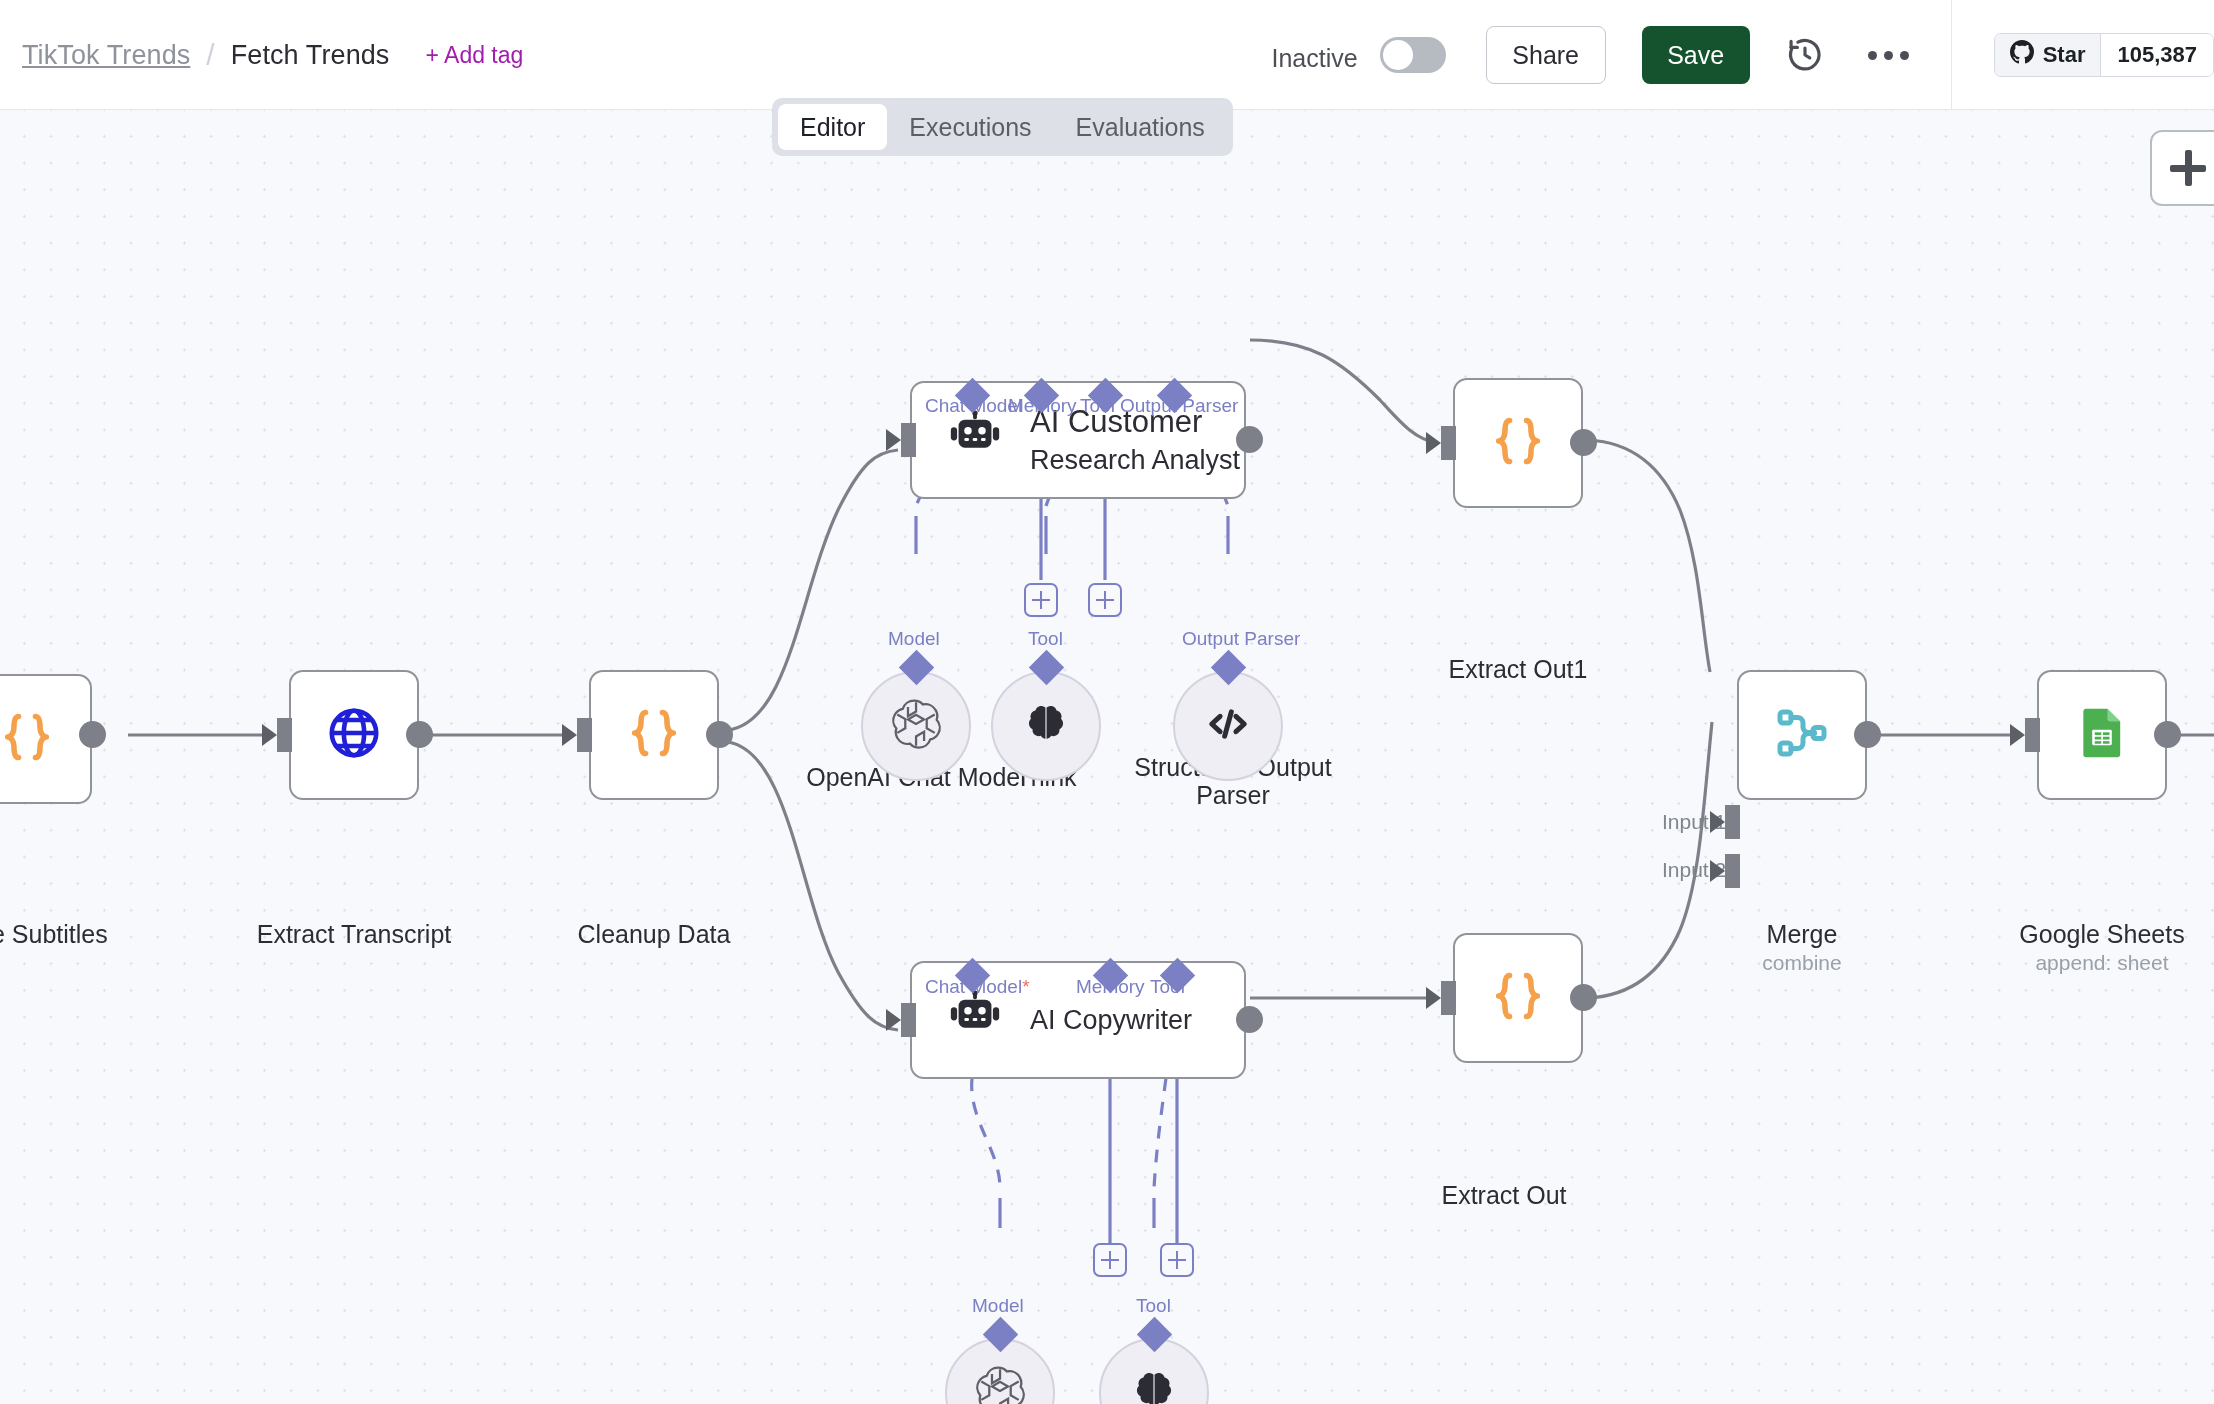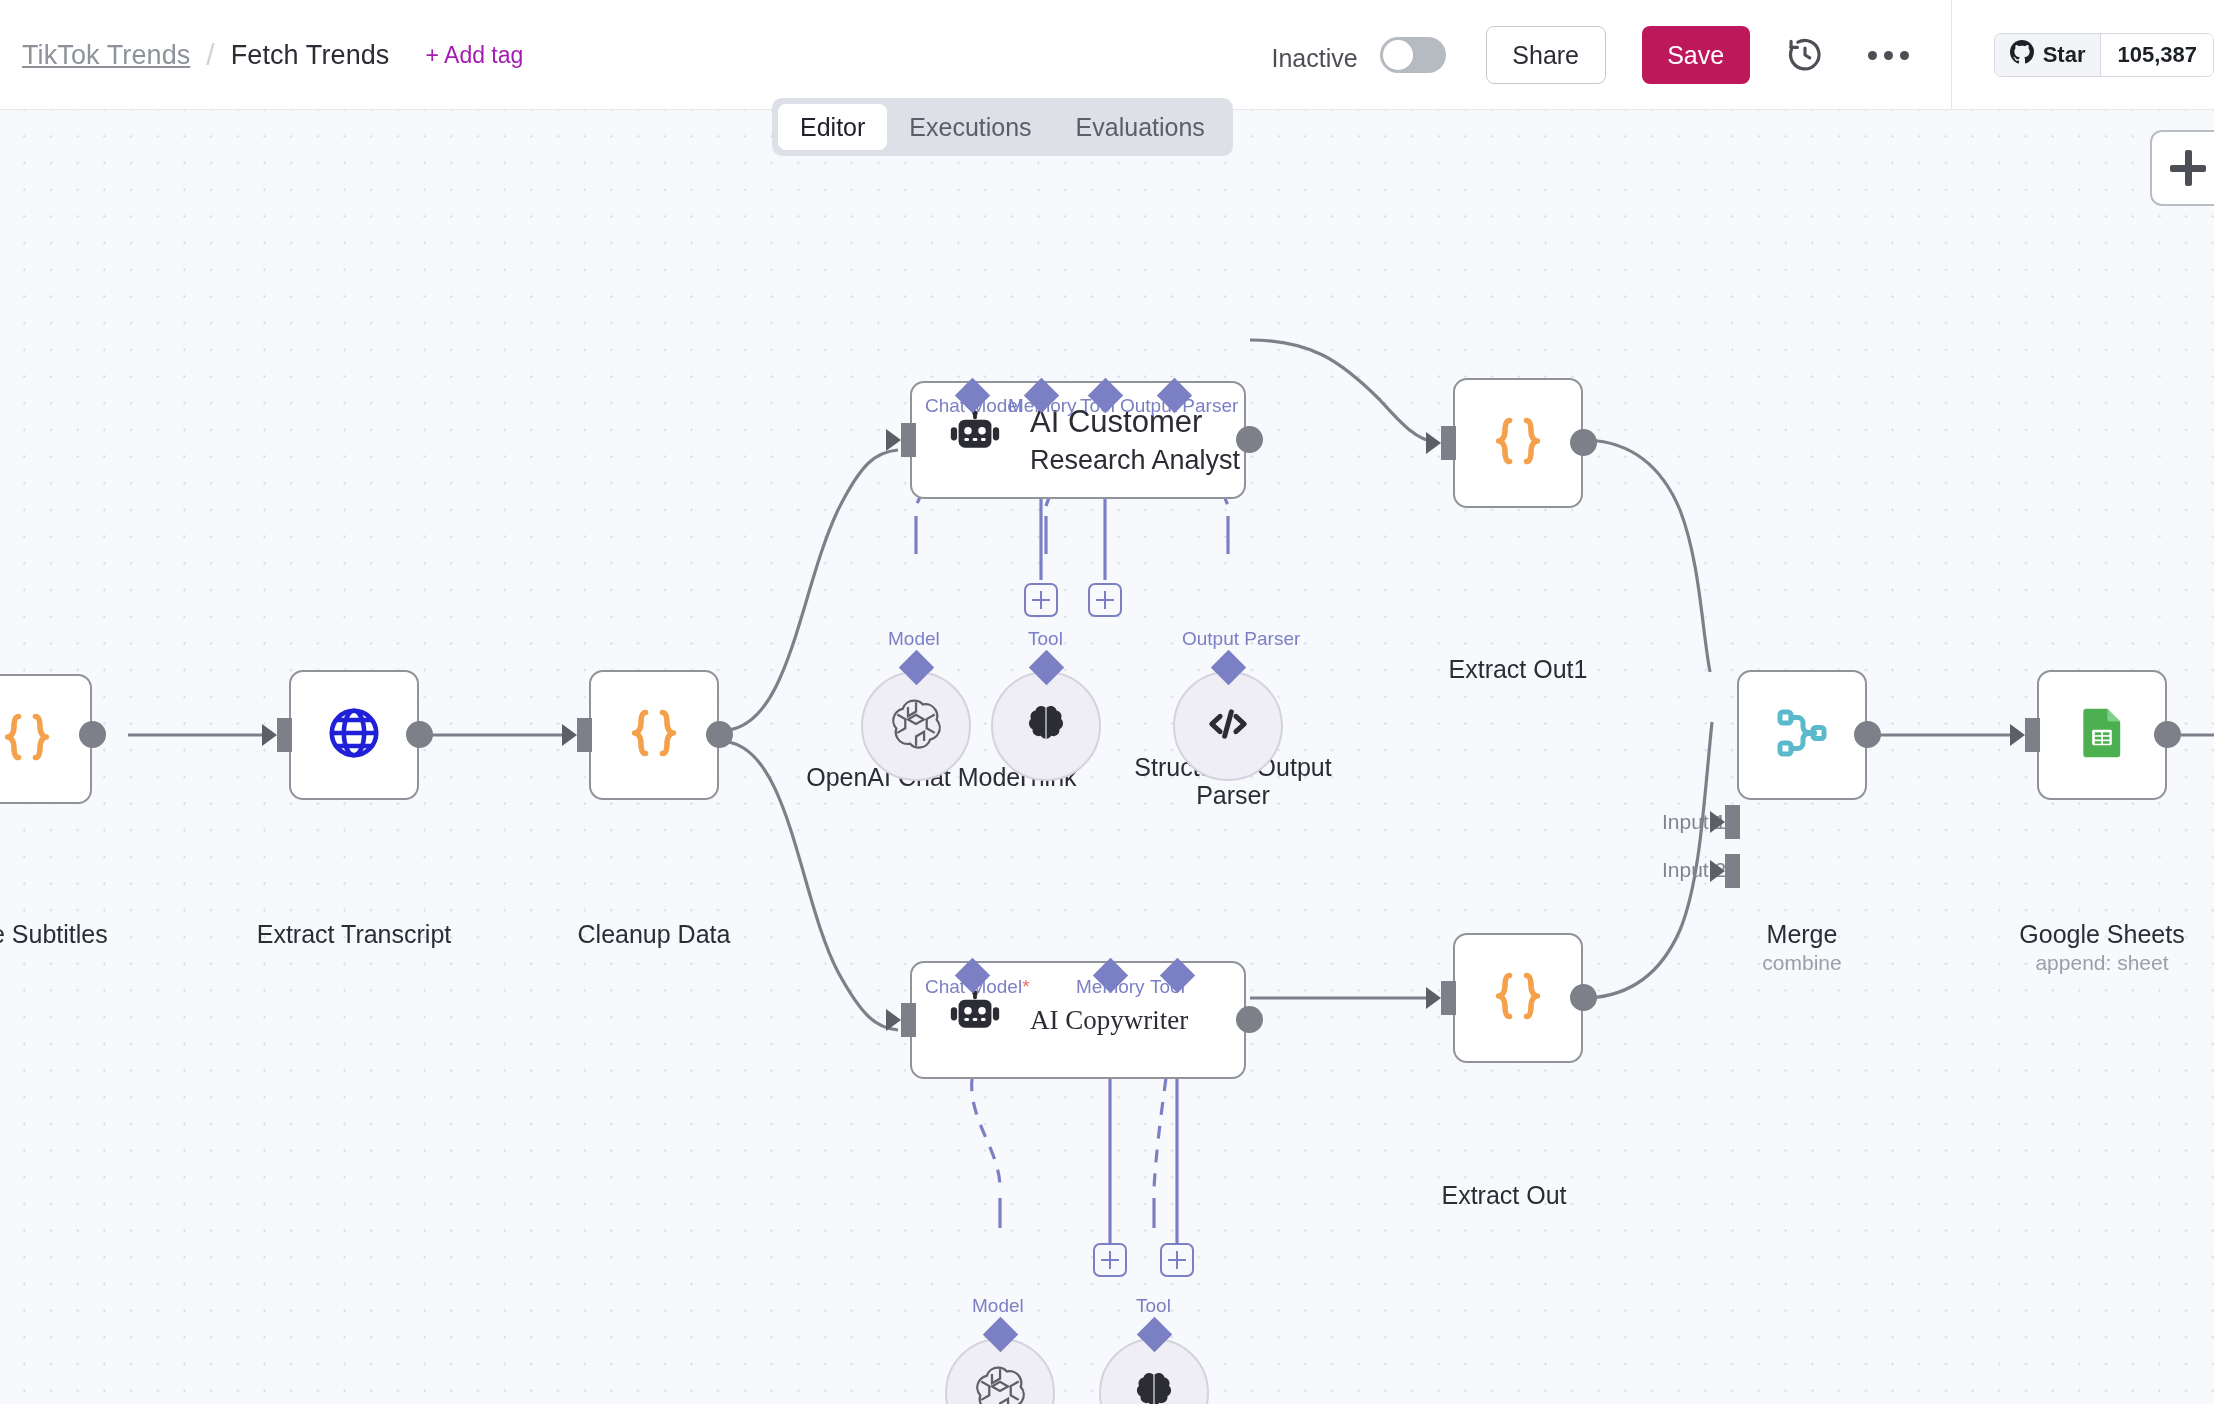--- a/index.html
+++ b/index.html
@@ -47,21 +47,21 @@
     margin-left: 40px;
     width: 120px; height: 58px;
     border: 1px solid #c5c8cf; border-radius: 8px;
     background: #fff; font-size: 25px; color: #2b2c34;
     display: flex; align-items: center; justify-content: center;
     cursor: pointer;
   }
   #save-btn {
     margin-left: 36px;
     width: 108px; height: 58px;
-    border-radius: 8px; background: #be185d;
+    border-radius: 8px; background: #14532d;
     color: #fff; font-size: 25px;
     display: flex; align-items: center; justify-content: center;
     cursor: pointer;
   }
   #history-btn { margin-left: 36px; cursor: pointer; display:flex; align-items:center; }
   #more-btn {
     margin-left: 44px; cursor: pointer; display: flex;
     align-items: center; gap: 7px;
   }
   #more-btn i { width: 9px; height: 9px; border-radius: 50%; background: #4d4f57; display:block; }
@@ -448,21 +448,21 @@
         <path d="M8.5 3.5C6.6 3.5 6.6 6.8 6.6 8.2c0 1.6-1 3.8-2.6 3.8 1.6 0 2.6 2.2 2.6 3.8 0 1.4 0 4.7 1.9 4.7"></path>
         <path d="M15.5 3.5c1.9 0 1.9 3.3 1.9 4.7 0 1.6 1 3.8 2.6 3.8-1.6 0-2.6 2.2-2.6 3.8 0 1.4 0 4.7-1.9 4.7"></path>
       </svg>
     </span>
   </div>
   <div class="node-label" style="left:1358px; top:545px; width:320px;">Extract Out1</div>
   <div class="out-dot" style="left:1570px; top:319px;"></div>
 
   <div class="in-arrow" style="left:886px; top:899px;"></div>
   <div class="in-port" style="left:901px; top:893px;"></div>
-  <div class="node wide" style="left:910px; top:851px;font-family:Liberation Serif, serif;">
+  <div class="node wide" style="left:910px; top:851px;">
     <span>
       <svg width="58" height="58" viewBox="0 0 24 24" fill="#2b2c34">
         <rect x="11.2" y="1.6" width="1.6" height="2.6" rx=".7"></rect>
         <circle cx="12" cy="1.7" r="1.1"></circle>
         <rect x="5.2" y="4.4" width="13.6" height="11.6" rx="2.6"></rect>
         <rect x="2.0" y="7.6" width="2.6" height="5.4" rx="1.3"></rect>
         <rect x="19.4" y="7.6" width="2.6" height="5.4" rx="1.3"></rect>
         <circle cx="9.1" cy="9.0" r="1.55" fill="#fff"></circle>
         <circle cx="14.9" cy="9.0" r="1.55" fill="#fff"></circle>
         <rect x="7.6" y="12.0" width="1.9" height="1.2" rx=".5" fill="#fff"></rect>

